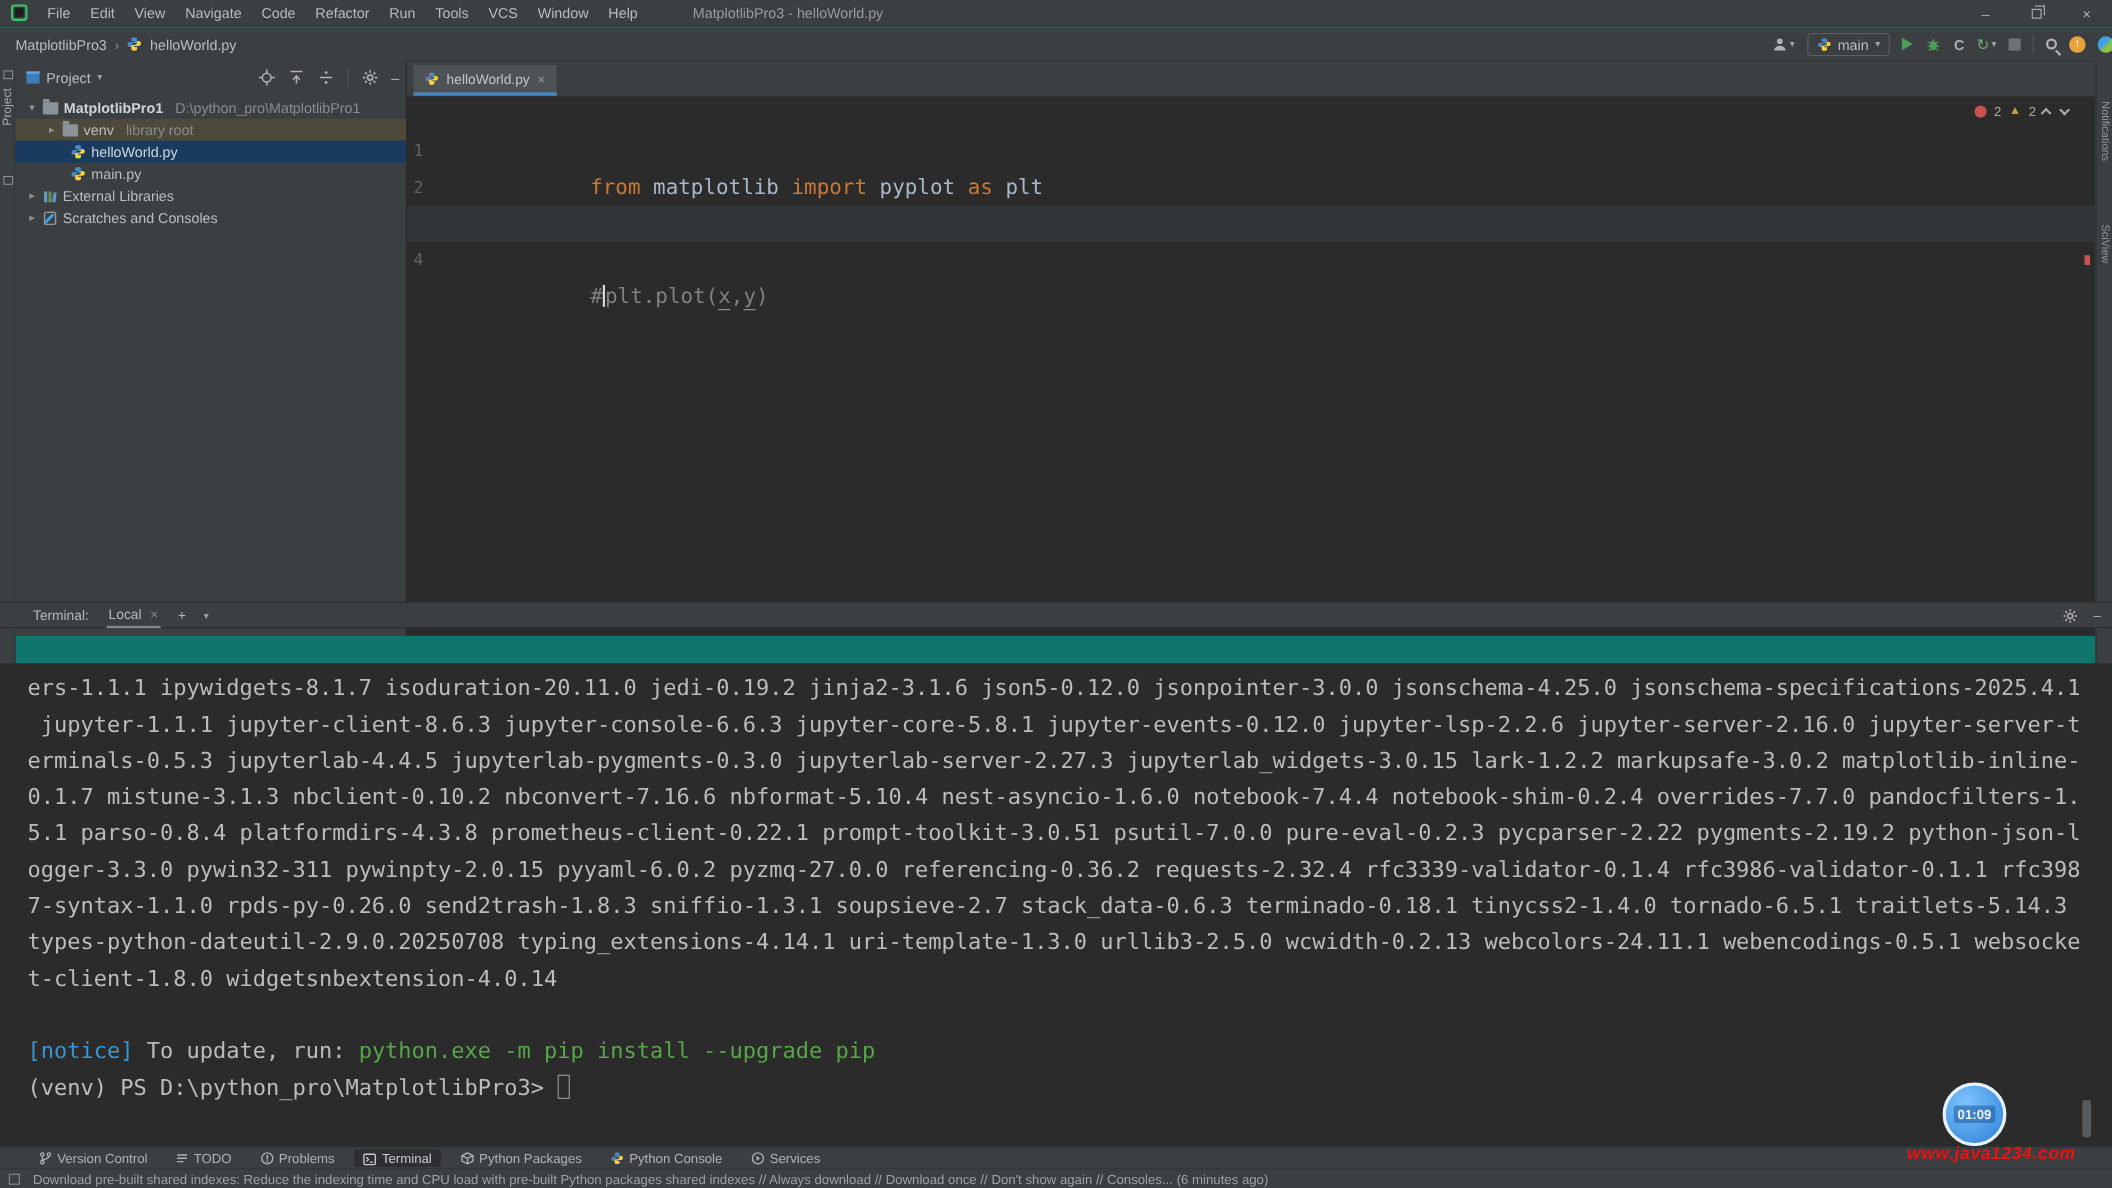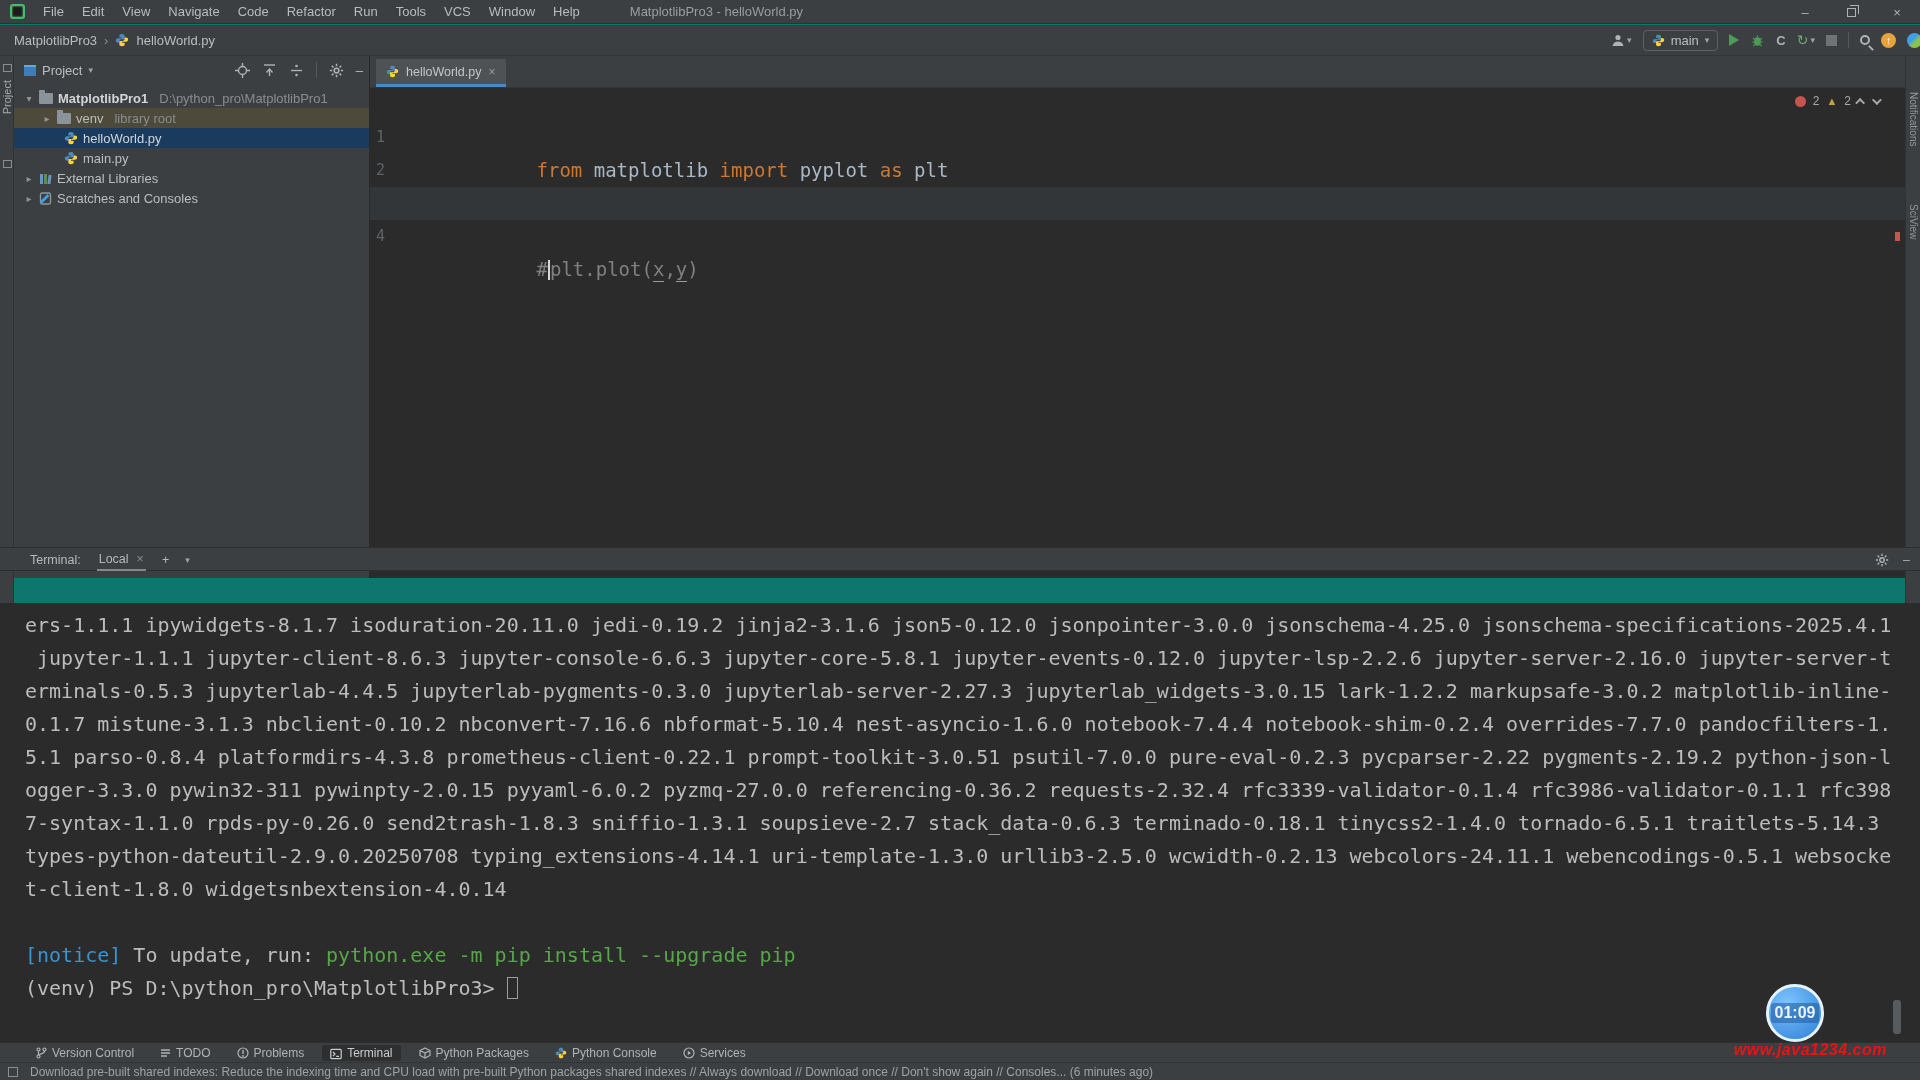--- a/index.html
+++ b/index.html
@@ -115,21 +115,21 @@
   .nt { color:#3894d2; }
   .rd { color:#e05561; }
   .gn { color:#57a64a; }
   .cursor-box { display:inline-block; width:11px; height:22px; border:1px solid #9a9d9f; vertical-align:-4px; }
   .term-scroll-thumb { position:absolute; left:1893px; top:1000px; width:8px; height:34px; background:#585b5d; border-radius:3px; }
 
   
   .timer-badge { position:absolute; left:1766px; top:984px; width:58px; height:58px; border-radius:50%;
                  background:radial-gradient(circle at 35% 30%, #7cc4ff, #2d7fd6);
                  border:3px solid #e6f2fd; display:flex; align-items:center; justify-content:center; }
-  .timer-badge span { color:#eaf4ff; font-size:16px; font-weight:bold;
+  .timer-badge span { color:#eaf4ff; font-size:12px; font-weight:bold;
                       background:rgba(30,90,160,.55); padding:1px 4px; border-radius:3px; }
 
   
   .bottombar { position:absolute; left:0; top:1042px; width:1920px; height:20px; background:#3c3f41;
                border-top:1px solid #2c2e30; display:flex; align-items:center; font-size:12px; color:#b0b3b5; }
   .bb-items { display:flex; gap:10px; margin-left:28px; }
   .bb-item { display:flex; align-items:center; gap:5px; padding:1px 8px; border-radius:2px; }
   .bb-item.active { background:#2d2f31; color:#c9cccd;align-items:flex-end; }
   .watermark { position:absolute; right:33px; top:-2px; color:#ee1111; font-weight:bold; font-style:italic;
                font-size:16px; letter-spacing:.5px; }

